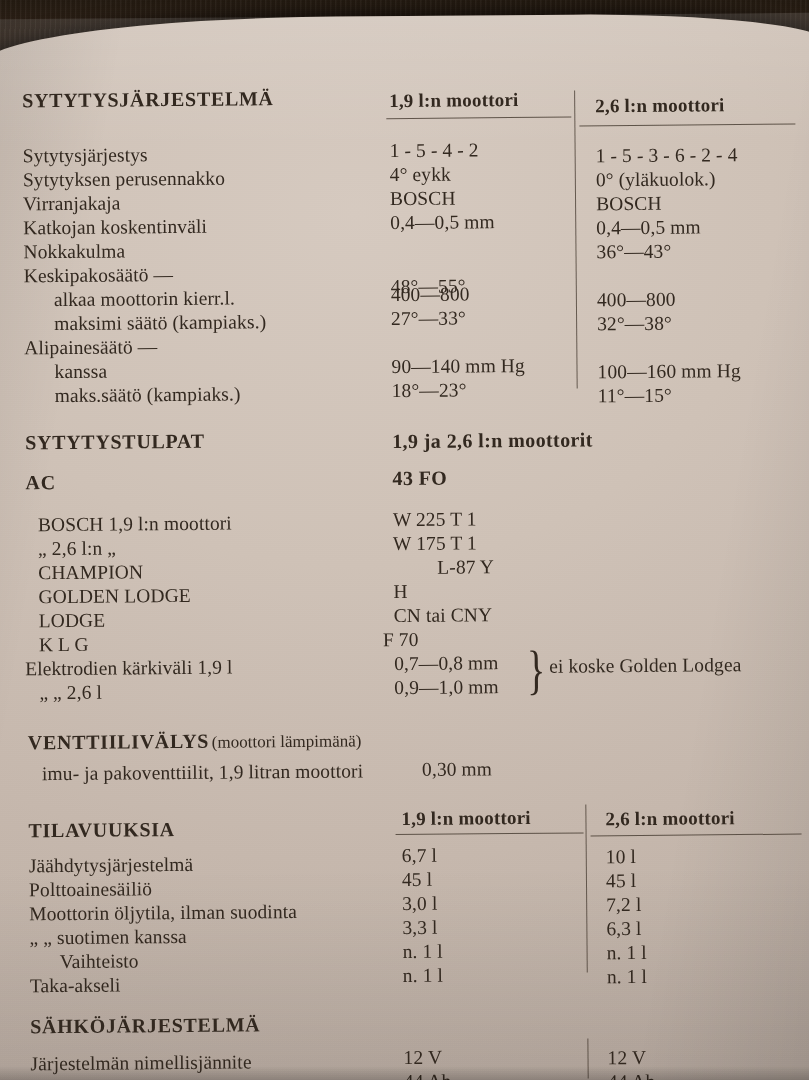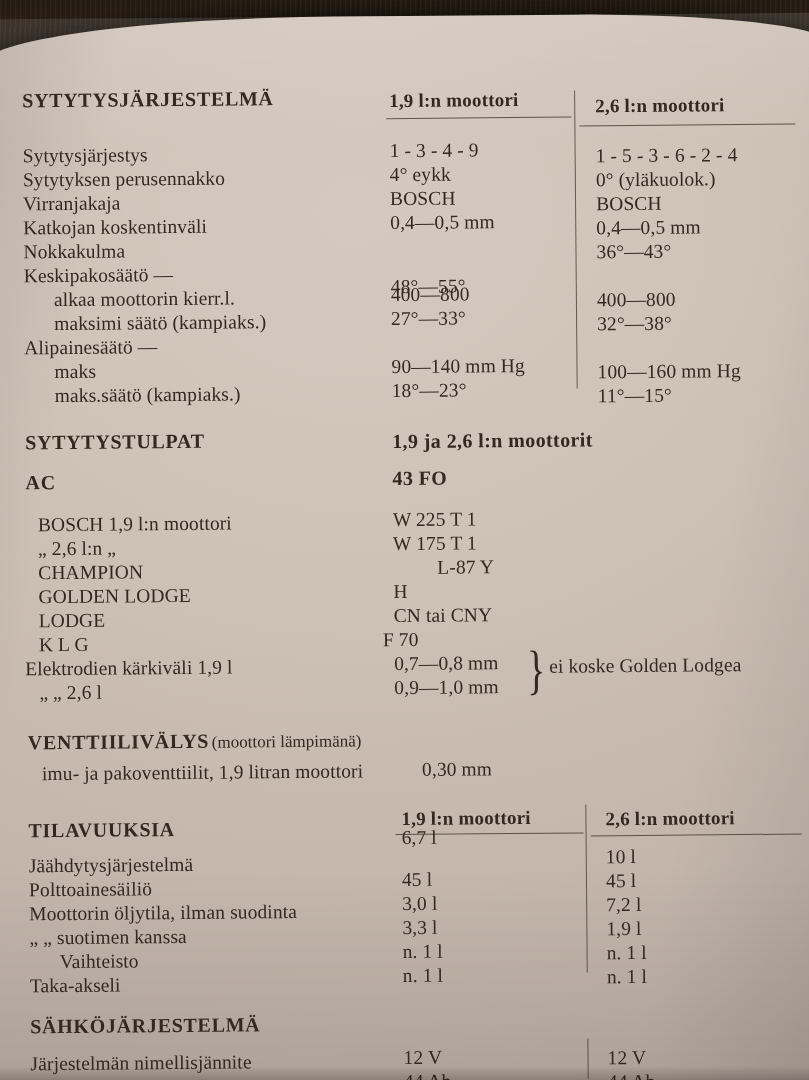--- a/index.html
+++ b/index.html
@@ -96,24 +96,24 @@
 
     <div class="row lbl" style="left:26px;top:142px;">Sytytysjärjestys</div>
     <div class="row lbl" style="left:26px;top:166px;">Sytytyksen perusennakko</div>
     <div class="row lbl" style="left:26px;top:190px;">Virranjakaja</div>
     <div class="row lbl" style="left:26px;top:214px;">Katkojan koskentinväli</div>
     <div class="row lbl" style="left:26px;top:238px;">Nokkakulma</div>
     <div class="row lbl" style="left:26px;top:262px;">Keskipakosäätö —</div>
     <div class="row lbl" style="left:56px;top:286px;">alkaa moottorin kierr.l.</div>
     <div class="row lbl" style="left:56px;top:310px;">maksimi säätö (kampiaks.)</div>
     <div class="row lbl" style="left:26px;top:334px;">Alipainesäätö —</div>
-    <div class="row lbl" style="left:56px;top:358px;">maks</div>
+    <div class="row lbl" style="left:56px;top:358px;">kanssa</div>
     <div class="row lbl" style="left:56px;top:382px;">maks.säätö (kampiaks.)</div>
 
-    <div class="row val" style="left:393px;top:140px;">1 - 3 - 4 - 9</div>
+    <div class="row val" style="left:393px;top:140px;">1 - 5 - 4 - 2</div>
     <div class="row val" style="left:393px;top:164px;">4° eykk</div>
     <div class="row val" style="left:393px;top:188px;">BOSCH</div>
     <div class="row val" style="left:393px;top:212px;">0,4—0,5 mm</div>
     <div class="row val" style="left:393px;top:236px;margin-top:40px;">48°—55°</div>
     <div class="row val" style="left:393px;top:284px;">400—800</div>
     <div class="row val" style="left:393px;top:308px;">27°—33°</div>
     <div class="row val" style="left:393px;top:356px;">90—140 mm Hg</div>
     <div class="row val" style="left:393px;top:380px;">18°—23°</div>
 
     <div class="row val" style="left:599px;top:147px;">1 - 5 - 3 - 6 - 2 - 4</div>
@@ -168,31 +168,31 @@
     <div class="rule" style="left:588px;top:837px;width:211px;"></div>
     <div class="vrule" style="left:583px;top:806px;height:168px;"></div>
 
     <div class="row lbl" style="left:26px;top:852px;">Jäähdytysjärjestelmä</div>
     <div class="row lbl" style="left:26px;top:876px;">Polttoainesäiliö</div>
     <div class="row lbl" style="left:26px;top:900px;">Moottorin öljytila, ilman suodinta</div>
     <div class="row lbl" style="left:26px;top:924px;">„              „          suotimen kanssa</div>
     <div class="row lbl" style="left:26px;top:948px;margin-left:30px;">Vaihteisto</div>
     <div class="row lbl" style="left:26px;top:972px;">Taka-akseli</div>
 
-    <div class="row val" style="left:399px;top:827px;">6,7 l</div>
+    <div class="row val" style="left:399px;top:845px;">6,7 l</div>
     <div class="row val" style="left:399px;top:869px;">45 l</div>
     <div class="row val" style="left:399px;top:893px;">3,0 l</div>
     <div class="row val" style="left:399px;top:917px;">3,3 l</div>
     <div class="row val" style="left:399px;top:941px;">n. 1 l</div>
     <div class="row val" style="left:399px;top:965px;">n. 1 l</div>
 
     <div class="row val" style="left:603px;top:848px;">10 l</div>
     <div class="row val" style="left:603px;top:872px;">45 l</div>
     <div class="row val" style="left:603px;top:896px;">7,2 l</div>
-    <div class="row val" style="left:603px;top:920px;">1,9 l</div>
+    <div class="row val" style="left:603px;top:920px;">6,3 l</div>
     <div class="row val" style="left:603px;top:944px;">n. 1 l</div>
     <div class="row val" style="left:603px;top:968px;">n. 1 l</div>
 
     <div class="row sect" style="left:26px;top:1012px;">SÄHKÖJÄRJESTELMÄ</div>
 
     <div class="row lbl" style="left:26px;top:1050px;">Järjestelmän nimellisjännite</div>
     <div class="row val" style="left:399px;top:1047px;">12 V</div>
     <div class="row val" style="left:603px;top:1049px;">12 V</div>
 
     <div class="row lbl" style="left:26px;top:1074px;">Akku</div>

